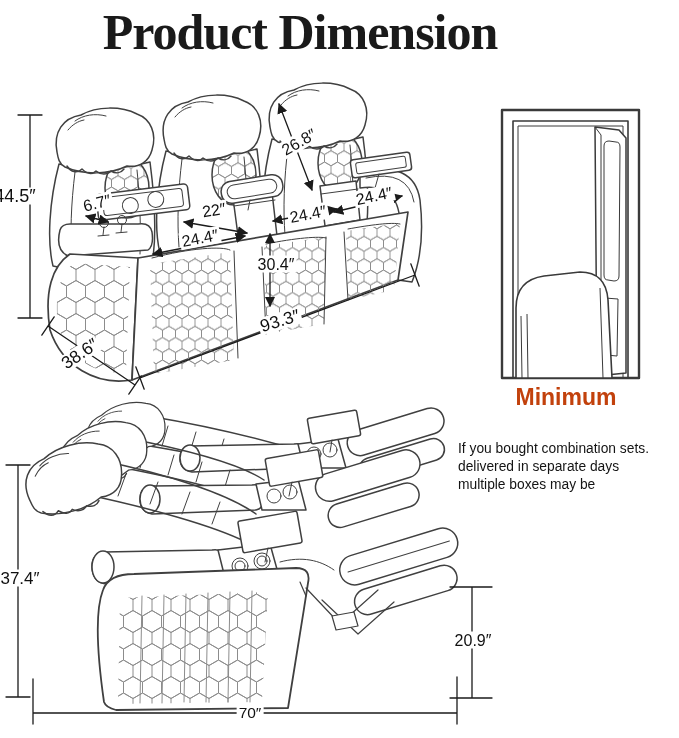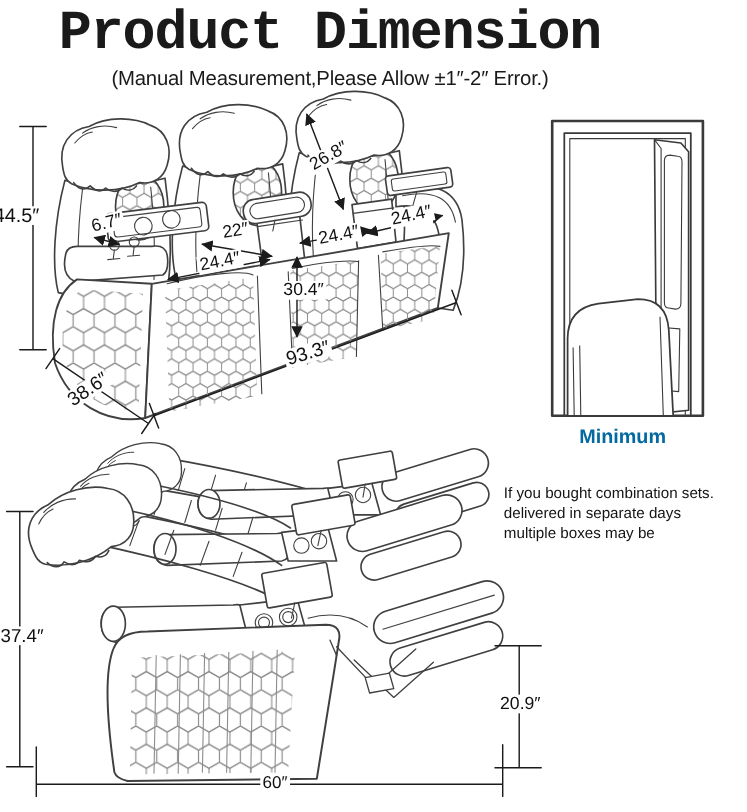--- a/index.html
+++ b/index.html
@@ -1,25 +1,25 @@
 <!DOCTYPE html>
 <html><head>
 <meta charset="utf-8">
 <style>
   html,body{margin:0;padding:0;background:#fff;}
   .page{position:relative;width:679px;height:738px;background:#fff;overflow:hidden;
         font-family:"Liberation Sans",sans-serif;color:#111;}
   .hdr{position:absolute;left:0;top:0;width:600px;text-align:center;}
-  .title{font-family:Liberation Mono, monospace;font-weight:bold;font-size:50px;
+  .title{font-family:Liberation Serif, serif;font-weight:bold;font-size:50px;
          line-height:52px;letter-spacing:-1px;color:#1a1a1a;margin-top:6px;}
   .subtitle{font-size:18.5px;color:#1a1a1a;margin-top:2px;letter-spacing:-0.2px;}
   .dim{position:absolute;font-size:16px;line-height:17px;white-space:nowrap;
        background:#fff;padding:0 2px;color:#101010;}
   .doorcap{position:absolute;left:458px;top:386px;width:216px;text-align:center;
-           font-size:18px;line-height:23px;font-weight:600;color:#0369a1;}
+           font-size:23px;line-height:23px;font-weight:600;color:#c2410c;}
   .note{position:absolute;left:458px;top:440px;width:216px;text-align:left;
         font-size:13.8px;line-height:18px;color:#141414;}
   svg{position:absolute;left:0;top:0;}
 </style>
 </head>
 <body>
 
 <div class="page">
 
   <svg width="679" height="738" viewBox="0 0 679 738">
@@ -203,36 +203,35 @@
       <path d="M140,378 L415,275 M135.8,366.8 L144.2,389.2 M410.8,263.8 L419.2,286.2"></path>
       <path d="M48,326 L135,385 M54.2,316.9 L41.8,335.1 M141.2,375.9 L128.8,394.1"></path>
       <path d="M18,465 V697 M6,465 H30 M6,697 H30"></path>
       <path d="M33,713 H457 M33,679 V724 M457,677 V724"></path>
       <path d="M472,587 V698 M450,587 H492 M450,698 H492"></path>
     </g>
   </svg>
 
   <div class="hdr">
     <div class="title">Product Dimension</div>
-    <div class="subtitle">(Manual Measurement,Please Allow ±1″-2″ Error.)</div>
   </div>
 
   <div class="dim" style="left:15px;top:196px;transform:translate(-50%,-50%);font-size:18px">44.5″</div>
   <div class="dim" style="left:97px;top:203px;transform:translate(-50%,-50%) rotate(-14deg)">6.7″</div>
   <div class="dim" style="left:214px;top:210px;transform:translate(-50%,-50%) rotate(-9deg)">22″</div>
   <div class="dim" style="left:299px;top:142px;transform:translate(-50%,-50%) rotate(-30deg)">26.8″</div>
   <div class="dim" style="left:200px;top:238px;transform:translate(-50%,-50%) rotate(-11deg)">24.4″</div>
   <div class="dim" style="left:308px;top:214px;transform:translate(-50%,-50%) rotate(-11deg)">24.4″</div>
   <div class="dim" style="left:374px;top:196px;transform:translate(-50%,-50%) rotate(-12deg)">24.4″</div>
   <div class="dim" style="left:276px;top:264px;transform:translate(-50%,-50%)">30.4″</div>
   <div class="dim" style="left:280px;top:321px;transform:translate(-50%,-50%) rotate(-17deg);font-size:17.5px">93.3″</div>
   <div class="dim" style="left:80px;top:354px;transform:translate(-50%,-50%) rotate(-34deg);font-size:17.5px">38.6″</div>
 
   <div class="dim" style="left:20px;top:578px;transform:translate(-50%,-50%);font-size:17px">37.4″</div>
-  <div class="dim" style="left:250px;top:712px;transform:translate(-50%,-50%);font-size:15.5px">60″</div>
+  <div class="dim" style="left:250px;top:712px;transform:translate(-50%,-50%);font-size:15.5px">70″</div>
   <div class="dim" style="left:473px;top:640px;transform:translate(-50%,-50%)">20.9″</div>
 
   <div class="doorcap">
     <div>Minimum</div>
   </div>
   <div class="note">
     <div>If you bought combination sets.</div>
     <div>delivered in separate days</div>
     <div>multiple boxes may be</div>
   </div>

